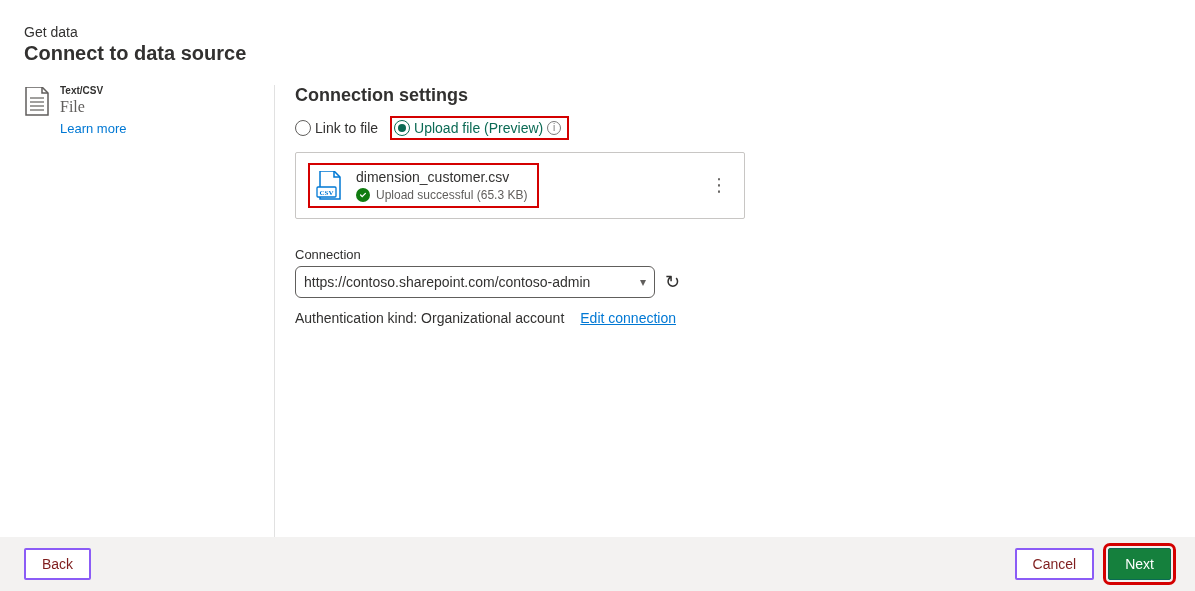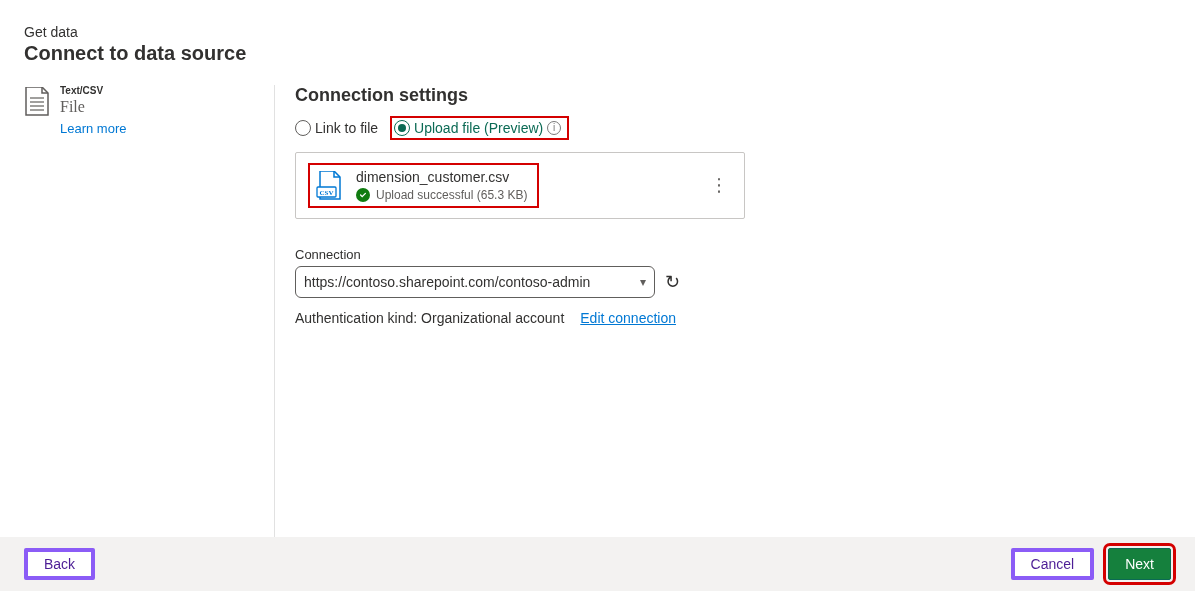--- a/index.html
+++ b/index.html
@@ -70,21 +70,21 @@
   .auth-row { display: flex; align-items: flex-end; gap: 16px; font-size: 14px; color: #323130; }
   .link { color: #0078d4; text-decoration: underline; cursor: pointer; font-size: 14px; }
   .footer {
     position: absolute; left: 0; right: 0; bottom: 0; height: 54px;
     background: #f3f2f1; display: flex; align-items: center; justify-content: space-between;
     padding: 0 24px;
   }
   .btn {
     height: 32px; padding: 0 16px; border-radius: 2px; font-size: 14px;
     display: inline-flex; align-items: center; justify-content: center;
-    cursor: pointer; background: #fff; border: 4px solid #8b5cf6; color: #4c1d95;
+    cursor: pointer; background: #fff; border: 2px solid #8b5cf6; color: #7f1d1d;
   }
   .btn-primary { background: #15803d; color: #fff; border: 1px solid #0b6a54; }
   .btn-primary.hl { outline: 3px solid #d40000; outline-offset: 2px; }
   .footer-right { display: flex; gap: 14px; align-items: center; }
 </style>
 </head>
 <body>
 
 <div class="page">
   <div class="crumb">Get data</div>

